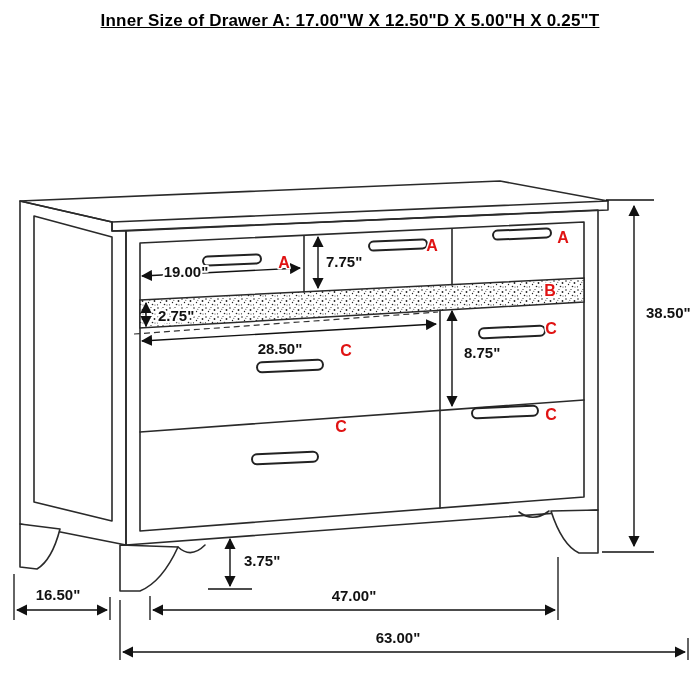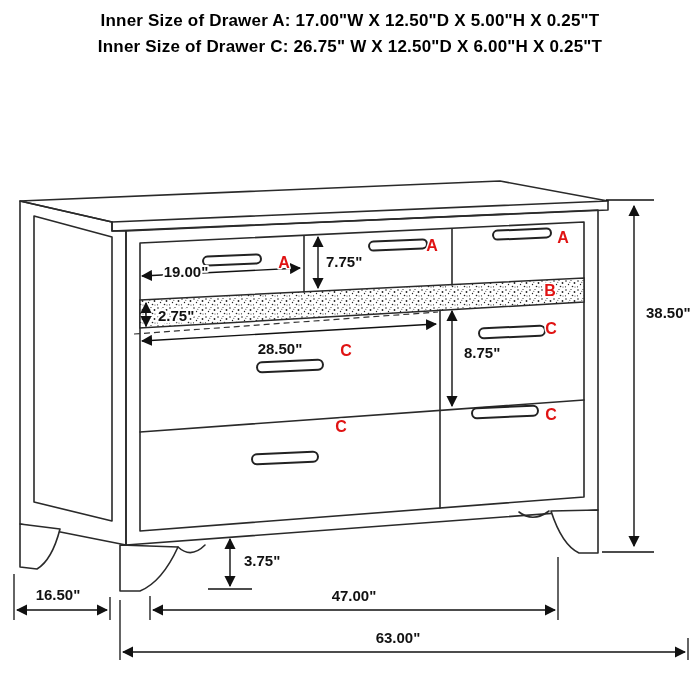--- a/index.html
+++ b/index.html
@@ -1,33 +1,32 @@
 <!DOCTYPE html>
 <html style="--red: #e01313; --black: #111111;"><head>
 <meta charset="utf-8">
 <style>
   html,body{margin:0;padding:0;background:#fff;}
   body{width:700px;height:700px;position:relative;font-family:"Liberation Sans",sans-serif;overflow:hidden;}
-  .header{position:absolute;top:8px;left:0;right:0;text-align:center;font-weight:bold;font-size:17px;color:#000;line-height:26px;letter-spacing:.2px;}
+  .header{position:absolute;top:8px;left:0;right:0;text-align:center;font-weight:bold;font-size:17px;color:#000;line-height:26px;letter-spacing:.2px;text-decoration:underline;}
   svg{position:absolute;left:0;top:0;}
   .furn{stroke:#2a2a2a;stroke-width:1.6;fill:none;stroke-linejoin:round;stroke-linecap:round;}
   .furn-fill{stroke:#2a2a2a;stroke-width:1.6;fill:#fff;stroke-linejoin:round;}
   .dimline{stroke:#111;stroke-width:1.4;fill:none;}
   .tick{stroke:#111;stroke-width:1.3;fill:none;}
   .dash{stroke:#333;stroke-width:1.2;fill:none;stroke-dasharray:6 4;}
   .handle{fill:#fff;stroke:#222;stroke-width:2;}
   text.dim{font-family:"Liberation Sans",sans-serif;font-weight:bold;font-size:15px;fill:var(--black,#111);paint-order:stroke;stroke:#fff;stroke-width:4px;stroke-linejoin:round;}
   text.red{font-family:"Liberation Sans",sans-serif;font-weight:bold;font-size:16px;fill:var(--red,#e01313);paint-order:stroke;stroke:#fff;stroke-width:3px;stroke-linejoin:round;}
 </style>
 </head>
 <body>
 
 <div class="header">
   <div>Inner Size of Drawer A: 17.00"W X 12.50"D X 5.00"H X 0.25"T</div>
-  <div>Inner Size of Drawer C: 26.75" W X 12.50"D X 6.00"H X 0.25"T</div>
 </div>
 
 <svg width="700" height="700" viewBox="0 0 700 700">
   <defs>
     <marker id="ah" viewBox="0 0 10 10" refX="9" refY="5" markerWidth="8" markerHeight="8" orient="auto-start-reverse">
       <path d="M0,0 L10,5 L0,10 z" fill="#111"></path>
     </marker>
     <pattern id="speckle" width="12" height="9" patternUnits="userSpaceOnUse">
       <rect width="12" height="9" fill="#fff"></rect>
       <circle cx="2" cy="2" r="0.8" fill="#222"></circle>

